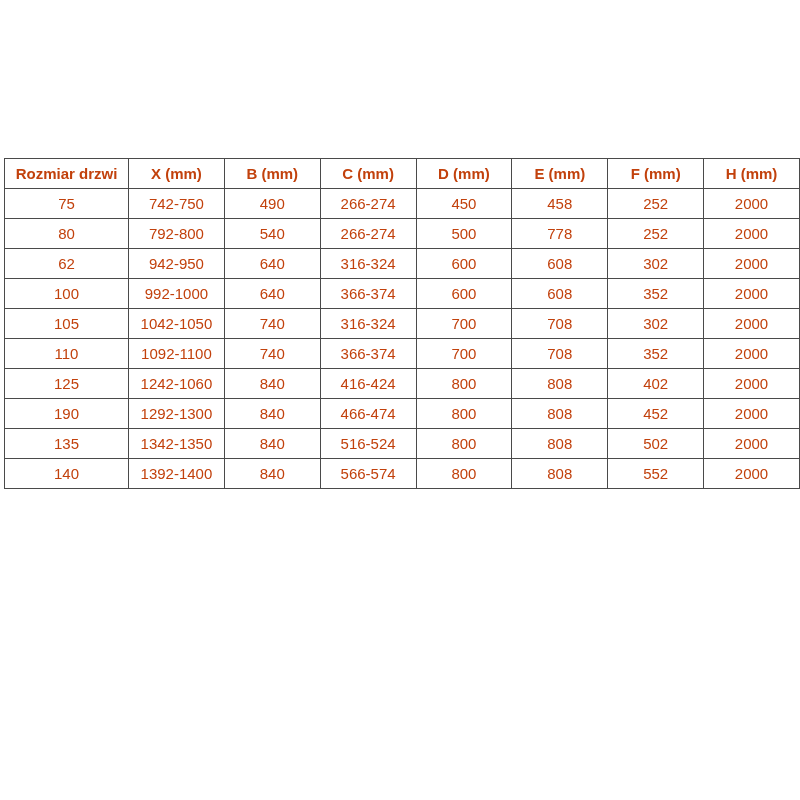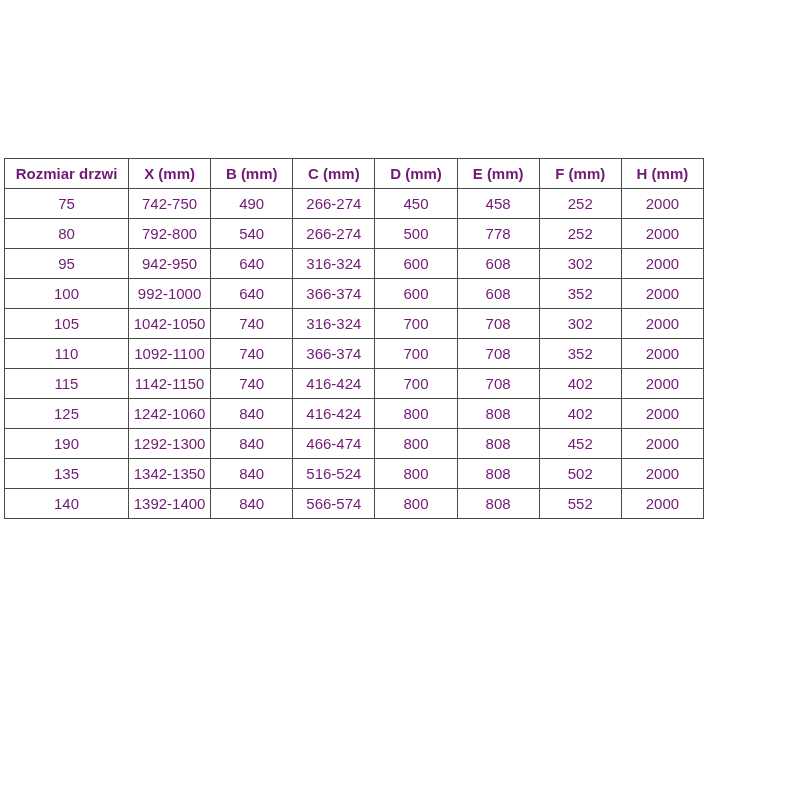--- a/index.html
+++ b/index.html
@@ -14,22 +14,22 @@
     font-family: "Liberation Sans", sans-serif;
   }
   .table-wrap {
     position: absolute;
     top: 158px;
     left: 4px;
   }
   table.size-table {
     border-collapse: collapse;
     table-layout: fixed;
-    width: 700px;
-    color: #701a75;
+    width: 796px;
+    color: #c2410c;
   }
   table.size-table th,
   table.size-table td {
     border: 1px solid #4a4a4a;
     text-align: center;
     vertical-align: middle;
     height: 29px;
     font-size: 15px;
     padding: 0 2px;
     overflow: hidden;
@@ -80,21 +80,21 @@
           <td>80</td>
           <td>792-800</td>
           <td>540</td>
           <td>266-274</td>
           <td>500</td>
           <td>778</td>
           <td>252</td>
           <td>2000</td>
         </tr>
         <tr>
-          <td>95</td>
+          <td>62</td>
           <td>942-950</td>
           <td>640</td>
           <td>316-324</td>
           <td>600</td>
           <td>608</td>
           <td>302</td>
           <td>2000</td>
         </tr>
         <tr>
           <td>100</td>
@@ -117,30 +117,20 @@
           <td>2000</td>
         </tr>
         <tr>
           <td>110</td>
           <td>1092-1100</td>
           <td>740</td>
           <td>366-374</td>
           <td>700</td>
           <td>708</td>
           <td>352</td>
-          <td>2000</td>
-        </tr>
-        <tr>
-          <td>115</td>
-          <td>1142-1150</td>
-          <td>740</td>
-          <td>416-424</td>
-          <td>700</td>
-          <td>708</td>
-          <td>402</td>
           <td>2000</td>
         </tr>
         <tr>
           <td>125</td>
           <td>1242-1060</td>
           <td>840</td>
           <td>416-424</td>
           <td>800</td>
           <td>808</td>
           <td>402</td>

